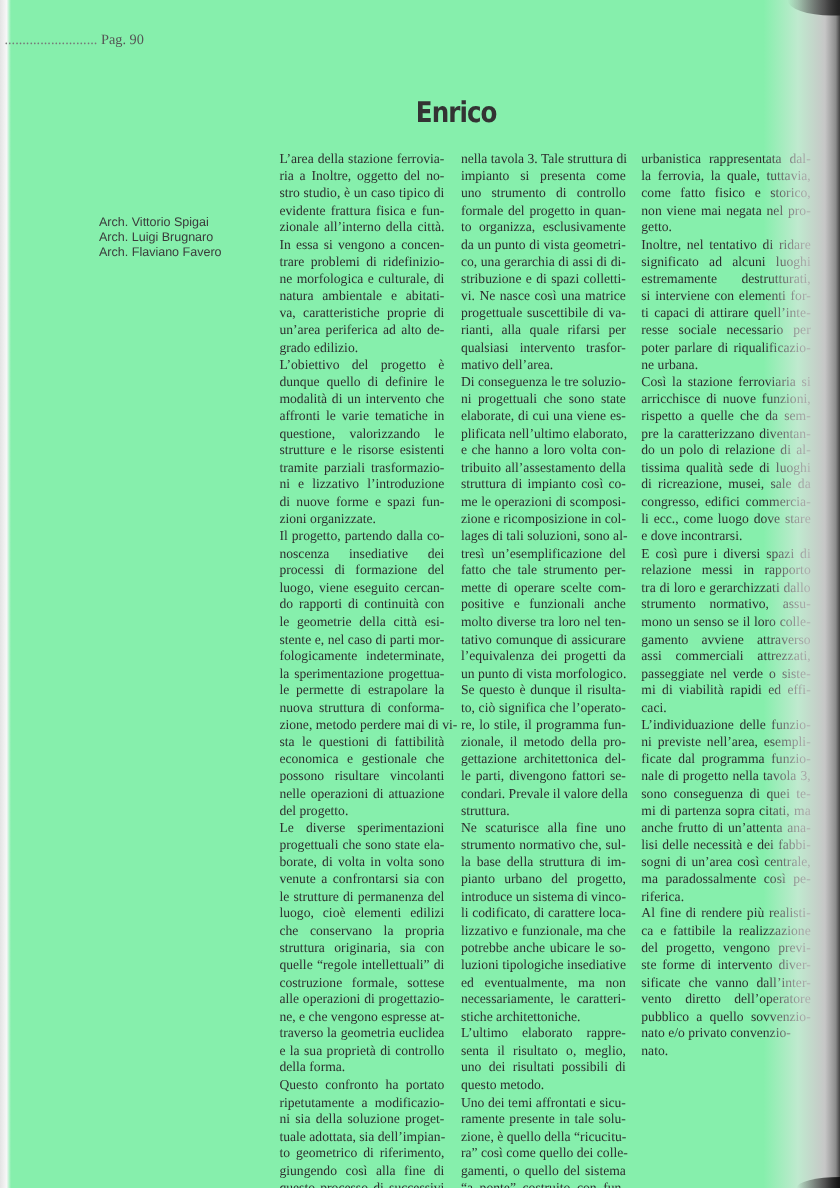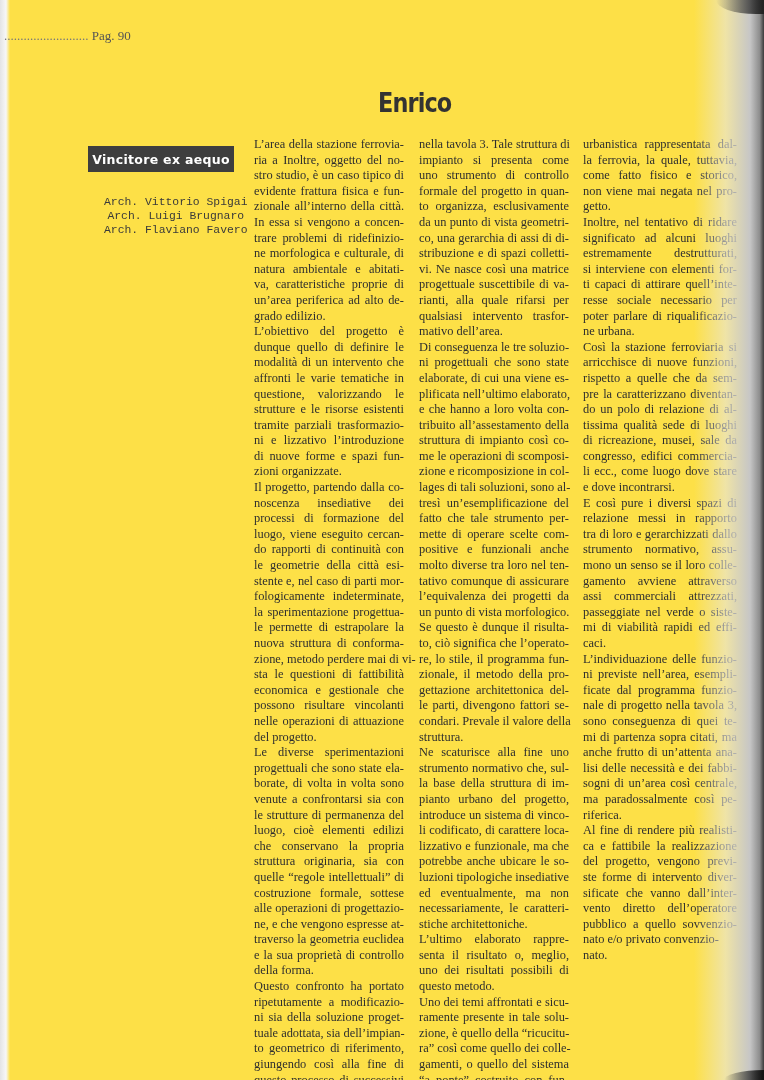--- a/index.html
+++ b/index.html
@@ -2,21 +2,21 @@
 <html><head>
 <meta charset="utf-8">
 <style>
   html, body { margin: 0; padding: 0; }
   body {
     width: 764px; height: 1080px; overflow: hidden; position: relative;
     background: #ffffff;
     font-family: "Liberation Serif", "DejaVu Serif", serif;
     color: #2a2a2a;
   }
-  .page { position: absolute; inset: 0; background: #fde047; padding-left: 28px; }
+  .page { position: absolute; inset: 0; background: #86efac; padding-left: 28px; }
   .left-edge {
     position: absolute; left: 0; top: 0; bottom: 0; width: 10px;
     background: linear-gradient(to right, #e4e4e4, #f7f7f7 60%, rgba(255,255,255,0));
   }
   .right-shade {
     position: absolute; right: 0; top: 0; bottom: 0; width: 70px;
     background: linear-gradient(to right, rgba(255,255,255,0) 0%, rgba(230,230,230,0.6) 45%, #c6c6c6 80%, #8c8c8c 94%, #3a3a3a 100%);
     border-radius: 0 0 0 0;
   }
   .right-corner-top {
@@ -40,22 +40,22 @@
     font-size: 26px; color: #333; letter-spacing: -1px;
     transform: scaleX(0.86); transform-origin: left top;
   }
   .badge {
     position: absolute; left: 88px; top: 146px; width: 146px; height: 26px;
     background: #3e3e3e; color: #fff;
     font-family: "DejaVu Sans", sans-serif; font-weight: bold; font-size: 12.5px;
     display: flex; align-items: center; justify-content: center; letter-spacing: 0.3px;
   }
   .authors {
-    position: absolute; left: 104px; top: 195px;
-    font-family: Liberation Mono, monospace; font-size: 11.4px; line-height: 14px; color: #3a3a3a; text-align: center;
+    position: absolute; left: 90px; top: 195px;
+    font-family: Liberation Sans, sans-serif; font-size: 11.4px; line-height: 14px; color: #3a3a3a;
   }
   .authors div { white-space: nowrap; }
   .col {
     position: absolute; top: 137px;
     font-size: 12.4px; line-height: 15.6px; color: #2e2e2e;
     text-align: justify; hyphens: manual;
   }
   .col .ln { display: block; text-align: justify; text-align-last: justify; white-space: nowrap; }
   .col .ln.end { text-align-last: left; }
   #col1 { left: 254px; width: 150px; }
@@ -68,21 +68,20 @@
 <div class="page">
   <div class="left-edge"></div>
 
   <div class="page-no">
     <span class="dots">..........................</span>
     <span>Pag. 90</span>
   </div>
 
   <div class="title">Enrico</div>
 
-  <div class="badge">Vincitore ex aequo</div>
 
   <div class="authors">
     <div>Arch. Vittorio Spigai</div>
     <div>Arch. Luigi Brugnaro</div>
     <div>Arch. Flaviano Favero</div>
   </div>
 
   <div class="col" id="col1">
       <span class="ln">L’area della stazione ferrovia-</span>
       <span class="ln">ria a Inoltre, oggetto del no-</span>

